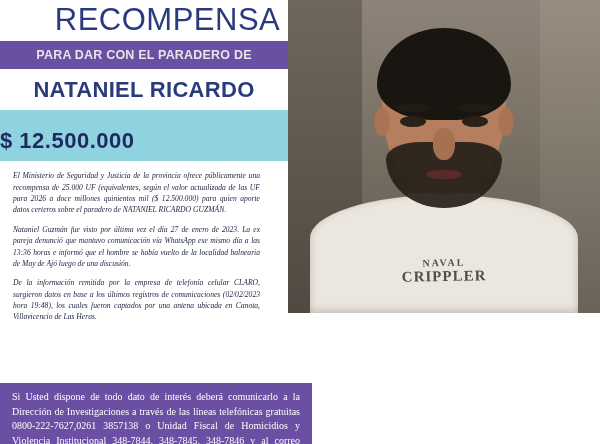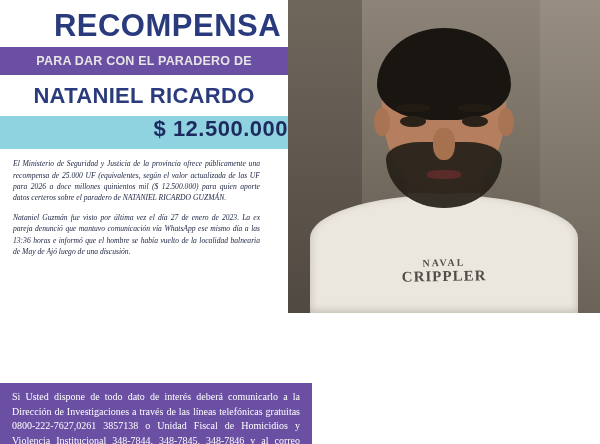--- a/index.html
+++ b/index.html
@@ -31,25 +31,25 @@
   .left-col {
     width: 288px;
     height: 383px;
     background: #ffffff;
     display: flex;
     flex-direction: column;
     position: relative;
   }
   .reward-title {
     font-size: 31px;
-    font-weight: bold;
+    font-weight: normal;
     color: #2a3b7d;
     letter-spacing: 0.5px;
     text-align: center;
-    padding: 10px 0 4px 0;
+    padding: 4px 0 4px 0;
     line-height: 1.05;
     margin-left: 47px;
   }
   .subtitle-band {
     background: #6a4fa3;
     color: #e5e5e5;
     font-size: 12.5px;
     font-weight: bold;
     text-align: center;
     padding: 7px 4px 7px 4px;
@@ -62,22 +62,22 @@
     text-align: center;
     line-height: 1.12;
     padding: 9px 6px 8px 6px;
     letter-spacing: 0.3px;
   }
   .amount-band {
     background: #8fd3e0;
     color: #1d2a5e;
     font-size: 22px;
     font-weight: bold;
-    text-align: right;
-    padding: 0 0 7px 0;
+    text-align: left;
+    padding: 18px 0 7px 0;
     letter-spacing: 0.5px;
   }
   .body-text {
     padding: 9px 28px 0 13px;
     font-size: 7.6px;
     line-height: 1.5;
     color: #1b2340;
     font-style: italic;
     font-family: "Liberation Serif", serif;
     text-align: justify;
@@ -340,20 +340,21 @@
 
       <div class="person-name">
         <div>NATANIEL RICARDO</div>
       </div>
 
       <div class="amount-band">$ 12.500.000</div>
 
       <div class="body-text">
         <p>El Ministerio de Seguridad y Justicia de la provincia ofrece públicamente una recompensa de 25.000 UF (equivalentes, según el valor actualizada de las UF para 2026 a doce millones quinientos mil ($ 12.500.000) para quien aporte datos certeros sobre el paradero de NATANIEL RICARDO GUZMÁN.</p>
         <p>Nataniel Guzmán fue visto por última vez el día 27 de enero de 2023. La ex pareja denunció que mantuvo comunicación vía WhatsApp ese mismo día a las 13:36 horas e informó que el hombre se había vuelto de la localidad balnearia de May de Ajó luego de una discusión.</p>
+        <p>De la información remitida por la empresa de telefonía celular CLARO, surgieron datos en base a los últimos registros de comunicaciones (02/02/2023 hora 19:48), los cuales fueron captados por una antena ubicada en Canota, Villavicencio de Las Heras.</p>
       </div>
 
     </div>
 
     <div class="right-col">
 
       <div class="photo">
         <div class="bg-wall"></div>
         <div class="wall-panel"></div>
         <div class="wall-panel2"></div>

